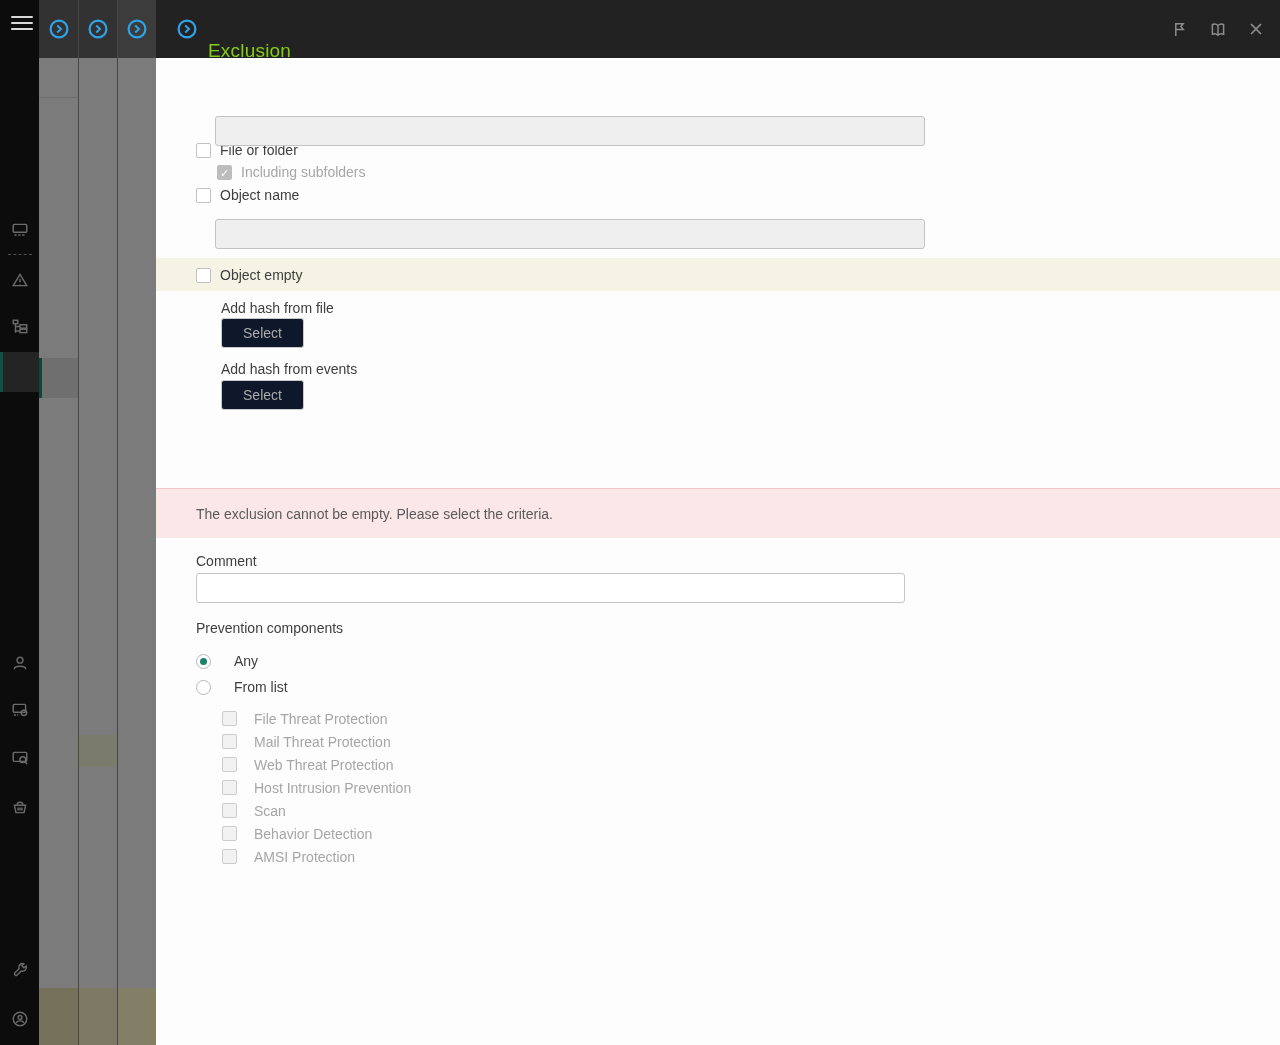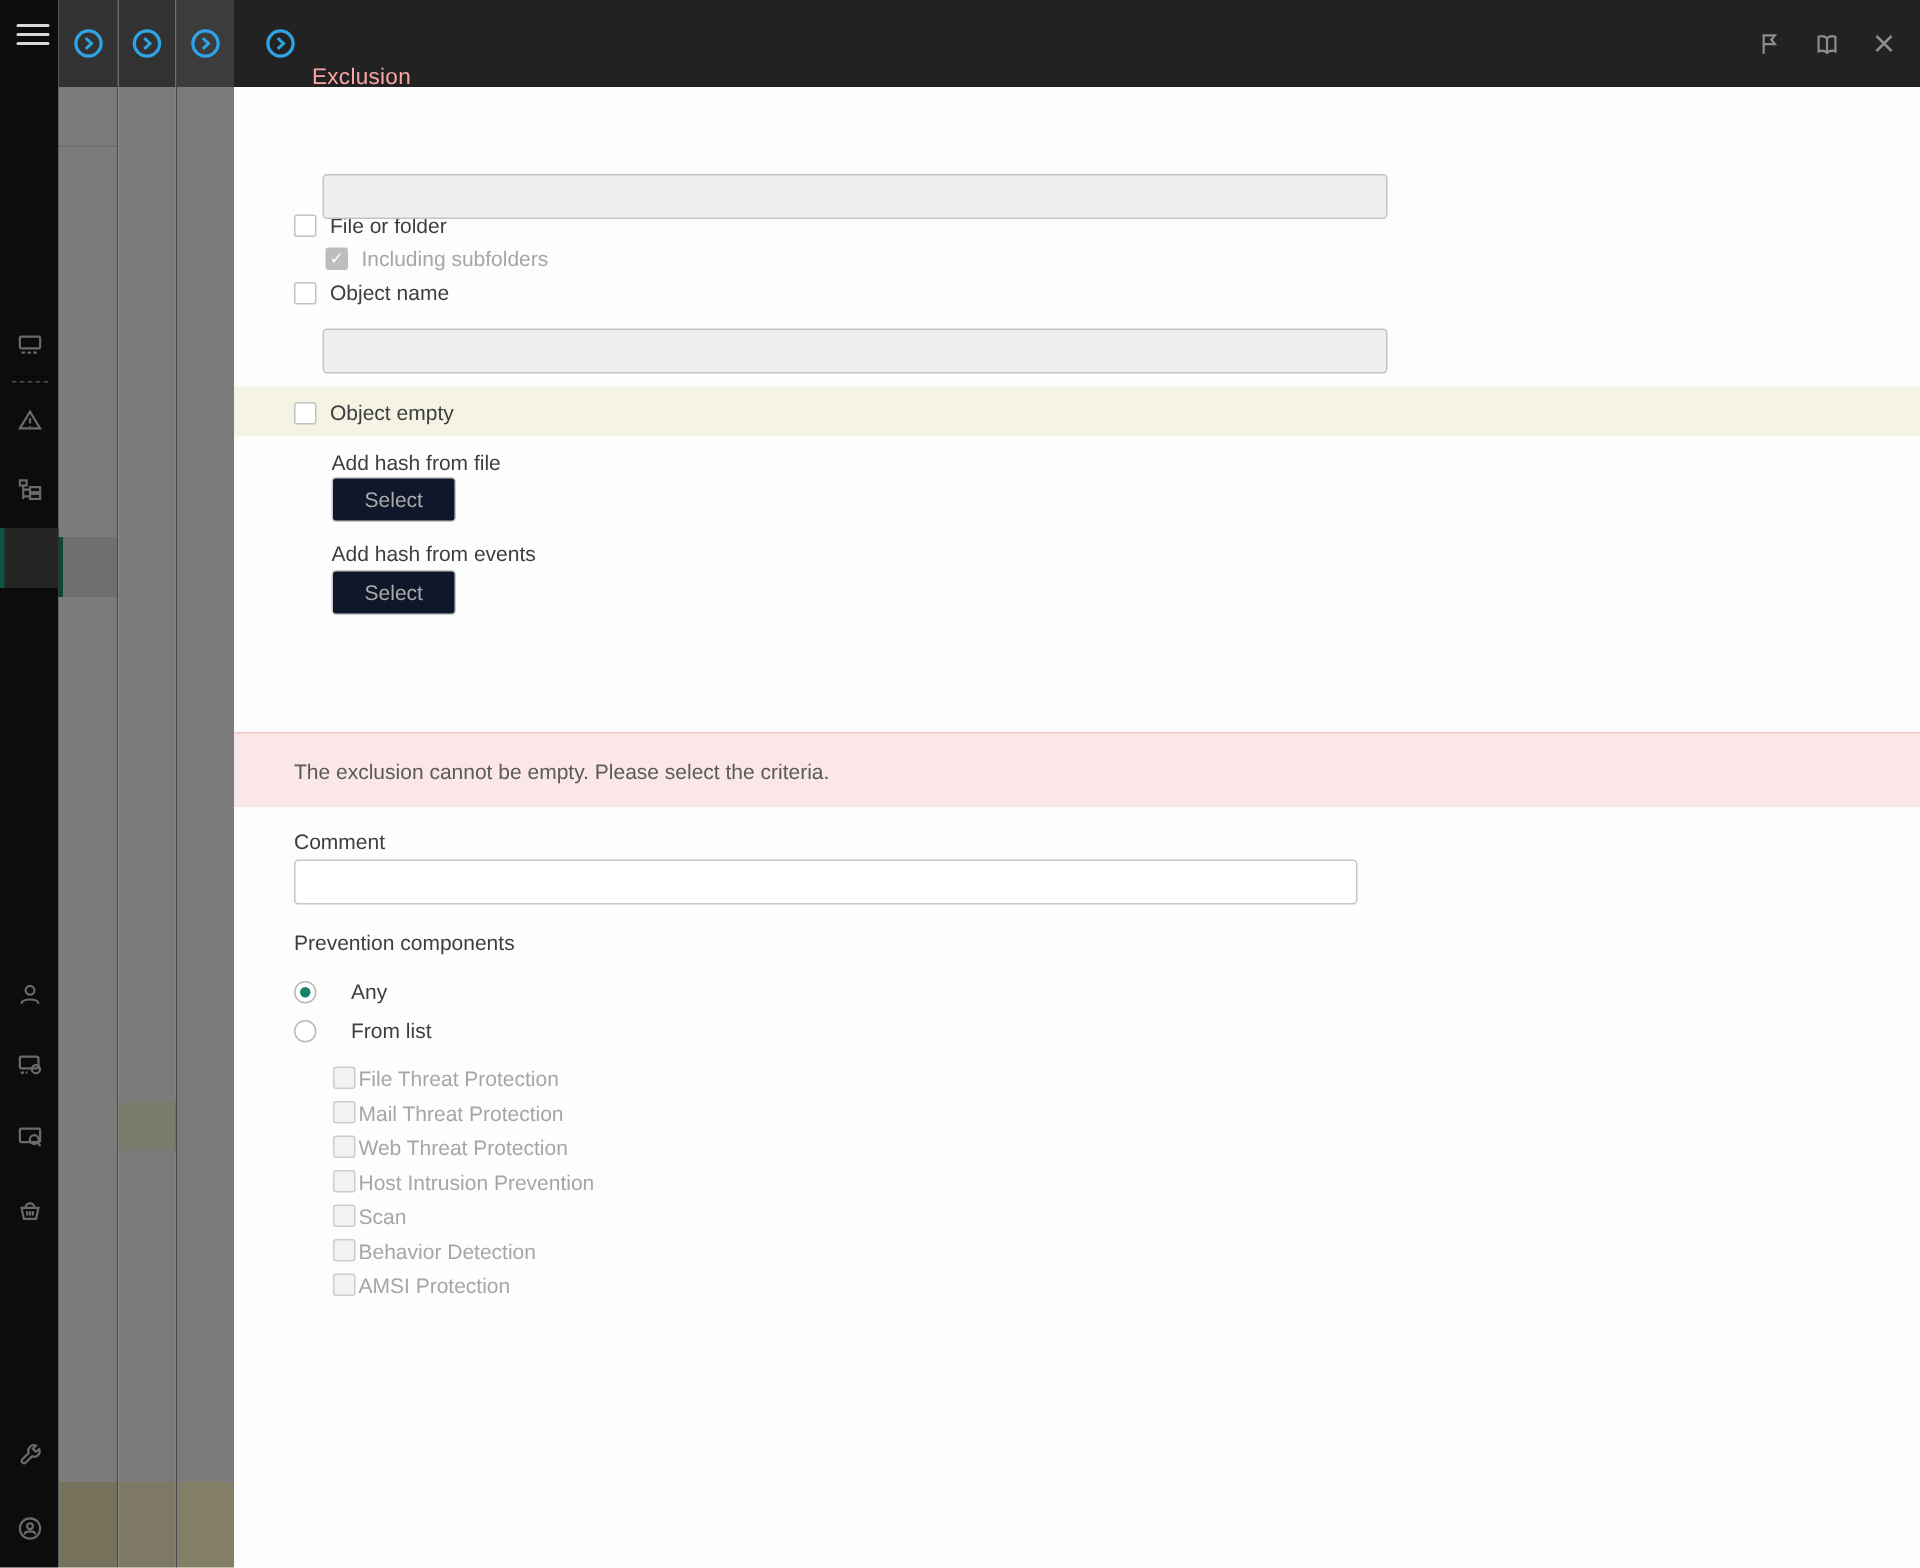--- a/index.html
+++ b/index.html
@@ -25,21 +25,21 @@
   .col1 .stack-foot { background:#75715a; } .col2 .stack-foot { background:#7d7964; } .col3 .stack-foot { background:#837e66; }
   .col1-line { position:absolute; left:0; right:0; top:39px; border-top:1px solid #6e6e6e; }
   .col1-selected { position:absolute; left:0; top:300px; width:100%; height:40px; background:#6f6f6f; border-left:3px solid #0d473a; }
   .col2-highlight { position:absolute; left:0; top:677px; width:100%; height:32px; background:#7b7b6d; }
 
   .circ-icon { width:22px; height:22px; }
 
   
   .dialog { position:absolute; left:156px; top:0; width:1124px; height:1045px; background:#fdfdfd; z-index:25; }
   .dlg-header { position:absolute; left:0; top:0; width:100%; height:58px; background:#222222; display:flex; align-items:center; }
-  .dlg-title { color:#fca5a5; font-size:15px; margin-left:10px; letter-spacing:.2px;margin-top:44px; }
+  .dlg-title { color:#84cc16; font-size:19px; margin-left:10px; letter-spacing:.2px;margin-top:44px; }
   .dlg-header .circ-icon { margin-left:20px; }
   .hdr-actions { position:absolute; right:16px; top:0; height:58px; display:flex; align-items:center; gap:21px; }
   .hdr-actions svg { stroke:#8d8d8d; fill:none; stroke-width:1.4; cursor:pointer; }
 
   .dlg-body { position:absolute; left:0; top:58px; width:100%; height:930px; background:#fdfdfd; }
   .dlg-footer { position:absolute; left:0; bottom:0; width:100%; height:57px; background:#fdf5d1; }
 
   .lbl { font-size:14px; color:#3e3e3e; }
   .lbl-dim { font-size:14px; color:#a6a6a6; }
 
@@ -56,21 +56,21 @@
   .select-btn { position:absolute; width:83px; height:30px; background:#0f172a; border:1px solid #c9c9c9; border-radius:3px; color:#ababab; font-size:14px; font-family:inherit; }
 
   .error-band { position:absolute; left:0; top:430px; width:100%; height:50px; background:#fbe7e8; border-top:1px solid #f0c6c9; display:flex; align-items:center; }
   .error-band .lbl { color:#5a5a5a; margin-left:40px; }
 
   .radio-row { position:absolute; display:flex; align-items:center; gap:23px; }
   .radio { width:15px; height:15px; border:1px solid #b9b9b9; border-radius:50%; background:#fff; position:relative; flex:0 0 15px; }
   .radio.sel::after { content:""; position:absolute; left:3px; top:3px; width:7px; height:7px; border-radius:50%; background:#17836b; }
 
   .prot-list { position:absolute; left:66px; top:653px; display:flex; flex-direction:column; gap:8px; }
-  .prot-row { display:flex; align-items:center; gap:2px; height:15px; }
+  .prot-row { display:flex; align-items:center; gap:17px; height:15px; }
   .prot-row .chk { background:#f2f2f2; border-color:#cccccc; }
 
   .btn { position:absolute; top:14px; height:30px; border:none; border-radius:3px; color:#fff; font-size:14px; font-weight:600; font-family:inherit; cursor:pointer; }
   .btn-ok { left:922px; width:65px; background:#33cda1; }
   .btn-cancel { left:995px; width:89px; background:#2e8068; }
 </style>
 </head>
 <body>
 
 <div class="sidebar">

